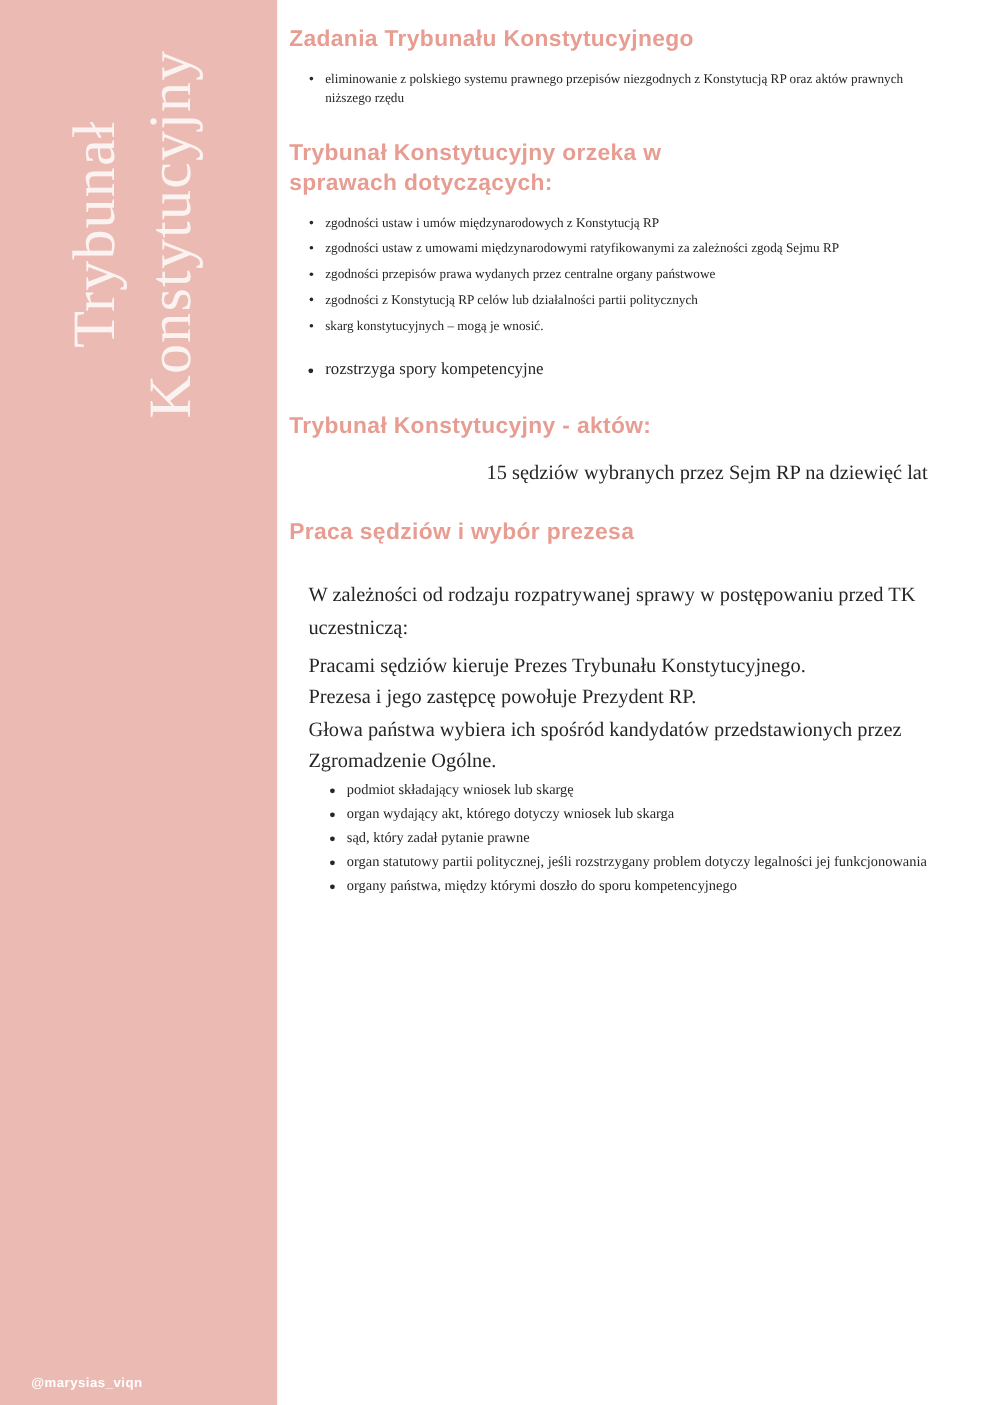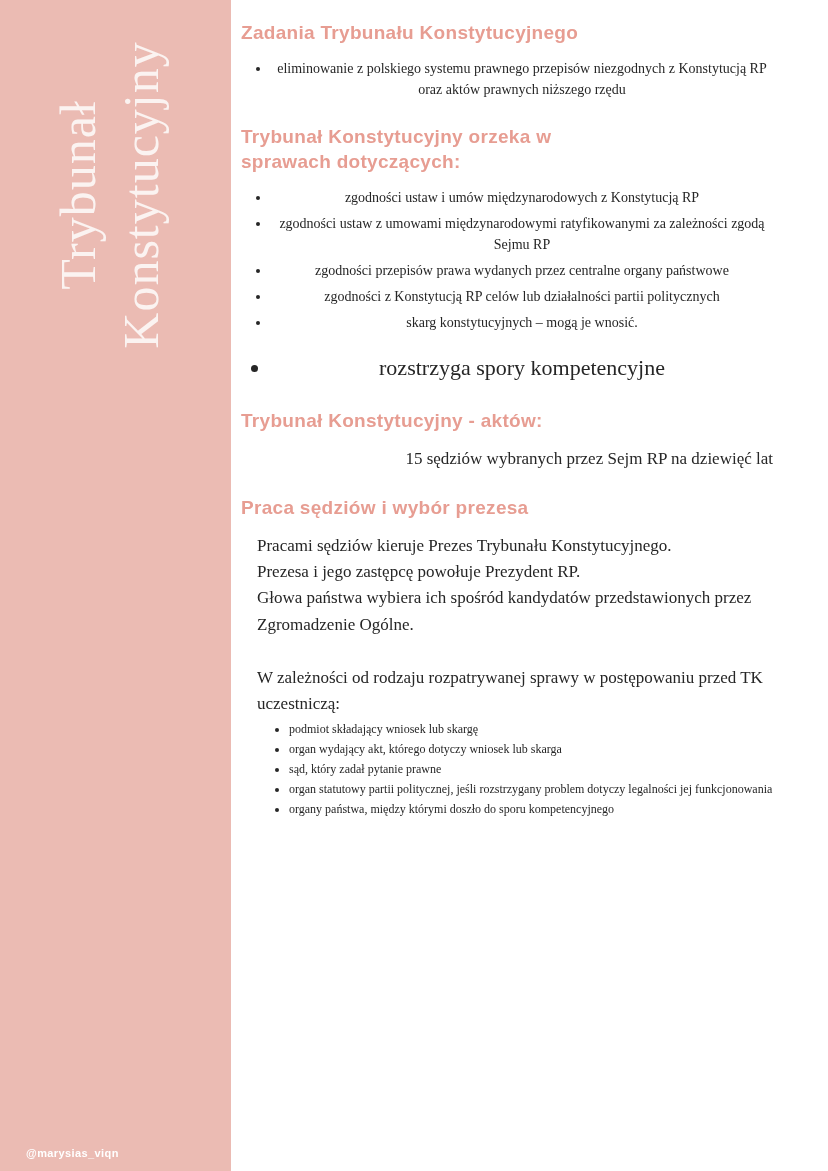--- a/index.html
+++ b/index.html
@@ -72,33 +72,31 @@
     margin: 24px 0 12px 0;
     letter-spacing: 0.3px;
     white-space: pre-line;
   }
   section:first-child h2.section-heading { margin-top: 4px; }
   ul.bullet-list {
     margin: 0 0 8px 0;
     padding-left: 30px;
   }
   ul.bullet-list li {
-    font-size: 14px;
+    font-size: 11px;
     line-height: 1.5;
     margin-bottom: 5px;
-    text-align: center;
   }
   ul.extra-list {
     margin: 18px 0 8px 0;
     padding-left: 30px;
   }
   ul.extra-list li {
-    font-size: 22px;
+    font-size: 14px;
     line-height: 1.5;
-    text-align: center;
   }
   .indent-text {
     padding-left: 16px;
     font-size: 17px;
     line-height: 1.5;
     margin: 6px 0 2px 0;
     text-align: right;
   }
   .para {
     padding-left: 16px;
@@ -151,24 +149,24 @@
     </ul>
   </section>
 
   <section>
     <h2 class="section-heading">Trybunał Konstytucyjny - aktów:</h2>
     <div class="indent-text">15 sędziów wybranych przez Sejm RP na dziewięć lat</div>
   </section>
 
   <section>
     <h2 class="section-heading">Praca sędziów i wybór prezesa</h2>
+    <div class="para second">W zależności od rodzaju rozpatrywanej sprawy w postępowaniu przed TK uczestniczą:</div>
     <div class="para">Pracami sędziów kieruje Prezes Trybunału Konstytucyjnego.
 Prezesa i jego zastępcę powołuje Prezydent RP.
 Głowa państwa wybiera ich spośród kandydatów przedstawionych przez Zgromadzenie Ogólne.</div>
-    <div class="para second">W zależności od rodzaju rozpatrywanej sprawy w postępowaniu przed TK uczestniczą:</div>
     <ul class="nested-list">
       <li>podmiot składający wniosek lub skargę</li>
       <li>organ wydający akt, którego dotyczy wniosek lub skarga</li>
       <li>sąd, który zadał pytanie prawne</li>
       <li>organ statutowy partii politycznej, jeśli rozstrzygany problem dotyczy legalności jej funkcjonowania</li>
       <li>organy państwa, między którymi doszło do sporu kompetencyjnego</li>
     </ul>
   </section>
 
 </div>

